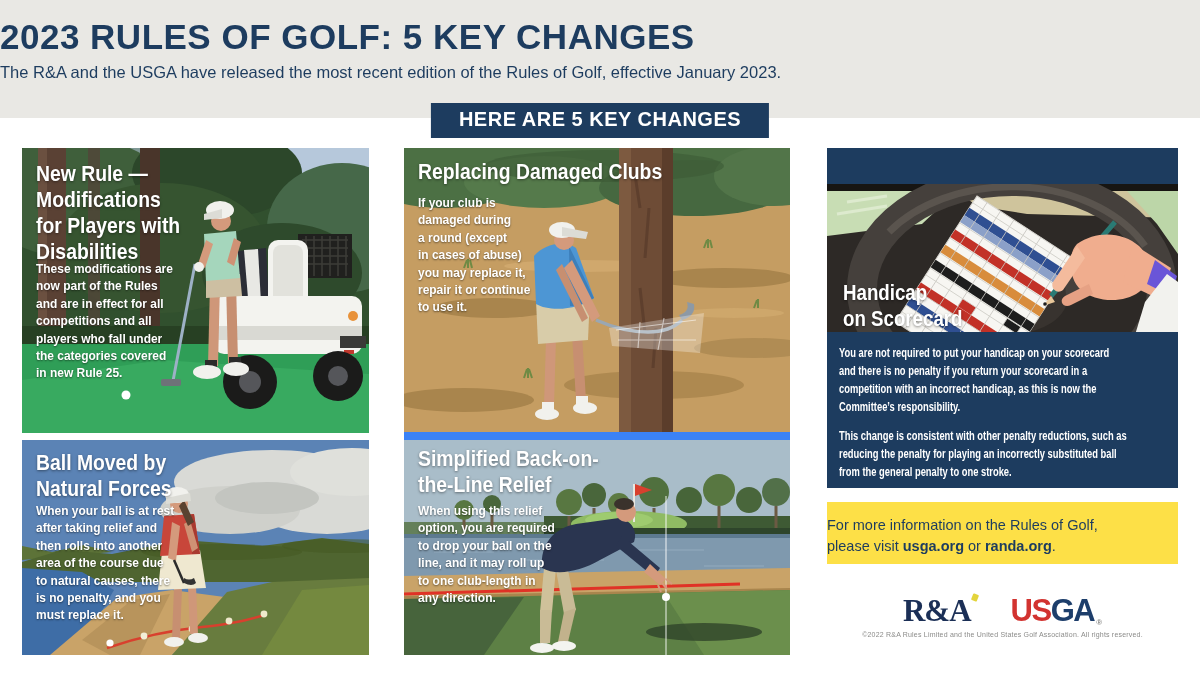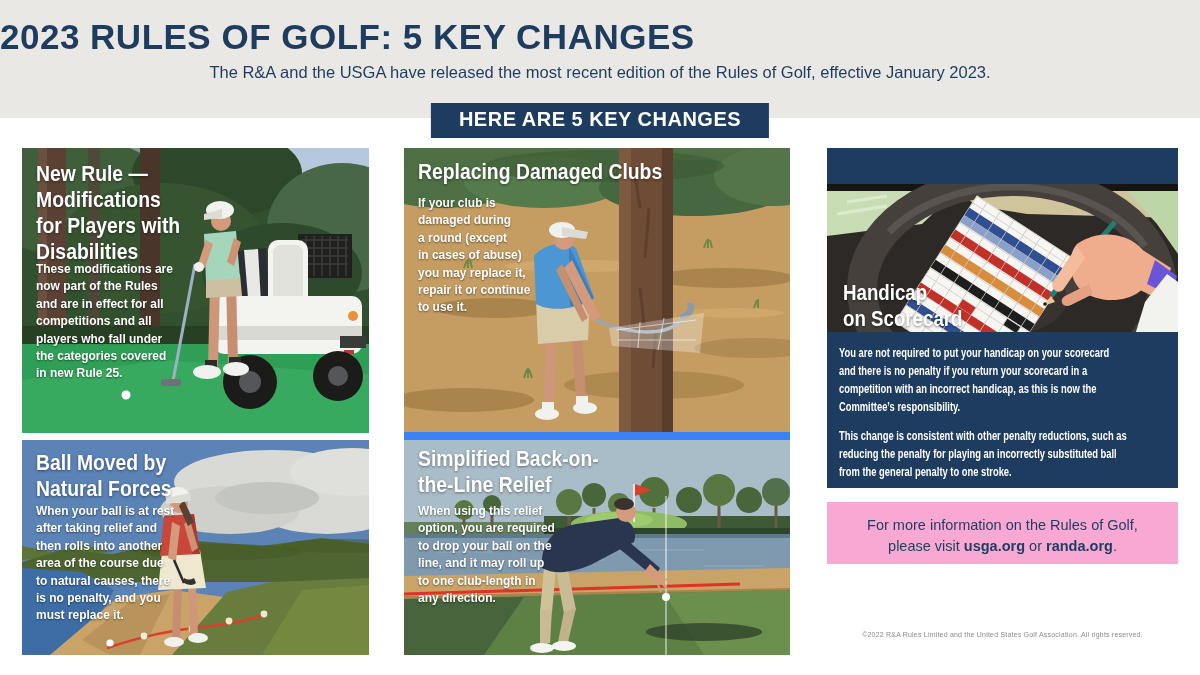--- a/index.html
+++ b/index.html
@@ -1,21 +1,21 @@
 <!DOCTYPE html>
 <html><head>
 <meta charset="utf-8">
 <style>
   html,body{margin:0;padding:0;background:#ffffff;}
   .page{position:relative;width:1200px;height:675px;background:#ffffff;overflow:hidden;
         font-family:"Liberation Sans",sans-serif;}
   .header-band{position:absolute;left:0;top:0;width:1200px;height:118px;background:#e9e8e4;}
   .page-title{position:absolute;left:0;top:17px;width:1200px;margin:0;
         font-size:35px;font-weight:700;letter-spacing:.5px;color:#1d3c5f;}
-  .page-subtitle{position:absolute;left:0;top:63px;width:1200px;margin:0;text-align:center;
+  .page-subtitle{position:absolute;left:0;top:63px;width:1200px;margin:0;
         font-size:16.5px;color:#1d3c5f;}
   .banner{position:absolute;top:103px;left:600px;transform:translateX(-50%);
         background:#1d3c5f;color:#fff;font-weight:700;font-size:20px;letter-spacing:.5px;
         padding:5px 28px 7px;white-space:nowrap;}
   .panel{position:absolute;overflow:hidden;background:#3b82f6;}
   .panel svg{position:absolute;left:0;top:0;display:block;}
   .panel-title{position:absolute;margin:0;color:#fff;font-weight:700;line-height:1.18;
         white-space:pre-line;transform:scaleX(.88);transform-origin:left top;
         font-size:22px;text-shadow:0 1px 3px rgba(0,0,0,.45);}
   .panel-body{position:absolute;margin:0;color:#fff;font-weight:700;line-height:1.34;
@@ -34,22 +34,22 @@
   #p4 .panel-title{left:14px;top:6px;width:280px;}
   #p4 .panel-body{left:14px;top:62px;width:230px;}
   #p5{left:827px;top:148px;width:351px;height:340px;background:#1d3c5f;}
   #p5 .illus-wrap{position:absolute;left:0;top:0;width:351px;height:184px;overflow:hidden;margin-top:36px;}
   #p5 .panel-title{left:16px;top:96px;width:260px;transform:scaleX(.85);}
   #p5 .p5-body{position:absolute;left:0;top:184px;width:351px;height:156px;background:#1d3c5f;
         box-sizing:border-box;padding:12px 12px;overflow:hidden;}
   #p5 .p5-body p{margin:0 0 11px 0;color:#fff;font-weight:700;font-size:12px;line-height:1.5;
         white-space:pre-line;transform:scaleX(.78);transform-origin:left top;width:420px;
         text-shadow:none;}
-  .info-box{position:absolute;left:827px;top:502px;width:351px;height:62px;background:#f9a8d4;
-        box-sizing:border-box;padding-top:13px;text-align:center;color:#1d3c5f;
+  .info-box{position:absolute;left:827px;top:502px;width:351px;height:62px;background:#fde047;
+        box-sizing:border-box;padding-top:13px;text-align:left;color:#1d3c5f;
         font-size:14.5px;line-height:1.45;}
   .info-box b{font-weight:700;}
   .logos-row{position:absolute;left:827px;top:592px;width:351px;height:38px;display:flex;
         justify-content:center;align-items:center;gap:40px;}
   .ra-logo{position:relative;font-family:"Liberation Serif",serif;font-weight:700;
         font-size:31px;color:#1b2f56;letter-spacing:-1px;}
   .ra-tee{position:absolute;top:1px;right:-7px;width:6px;height:7px;background:#e3d43c;
         transform:rotate(22deg);border-radius:1px;}
   .usga-logo{font-weight:700;font-size:31px;letter-spacing:-1.5px;display:flex;align-items:flex-end;}
   .usga-us{color:#d23330;}
@@ -339,16 +339,27 @@
 reducing the penalty for playing an incorrectly substituted ball
 from the general penalty to one stroke.</p>
     </div>
   </section>
 
   <div class="info-box">
     <span>For more information on the Rules of Golf,</span><br>
     <span>please visit </span><b>usga.org</b><span> or </span><b>randa.org</b><span>.</span>
   </div>
 
+  <div class="logos-row">
+    <div class="ra-logo">
+      <span>R&amp;A</span>
+      <span class="ra-tee"></span>
+    </div>
+    <div class="usga-logo">
+      <span class="usga-us">US</span>
+      <span class="usga-ga">GA</span>
+      <span class="usga-reg">®</span>
+    </div>
+  </div>
 
   <p class="copyright">©2022 R&amp;A Rules Limited and the United States Golf Association. All rights reserved.</p>
 
 </div>
 
 </body></html>

